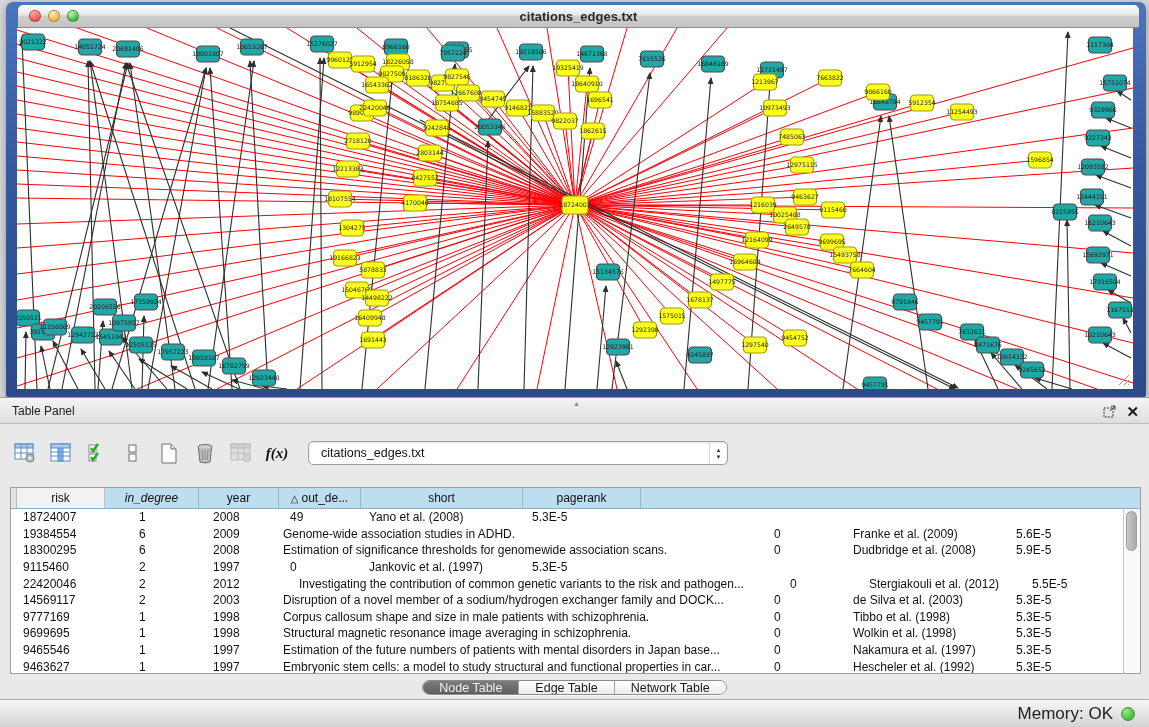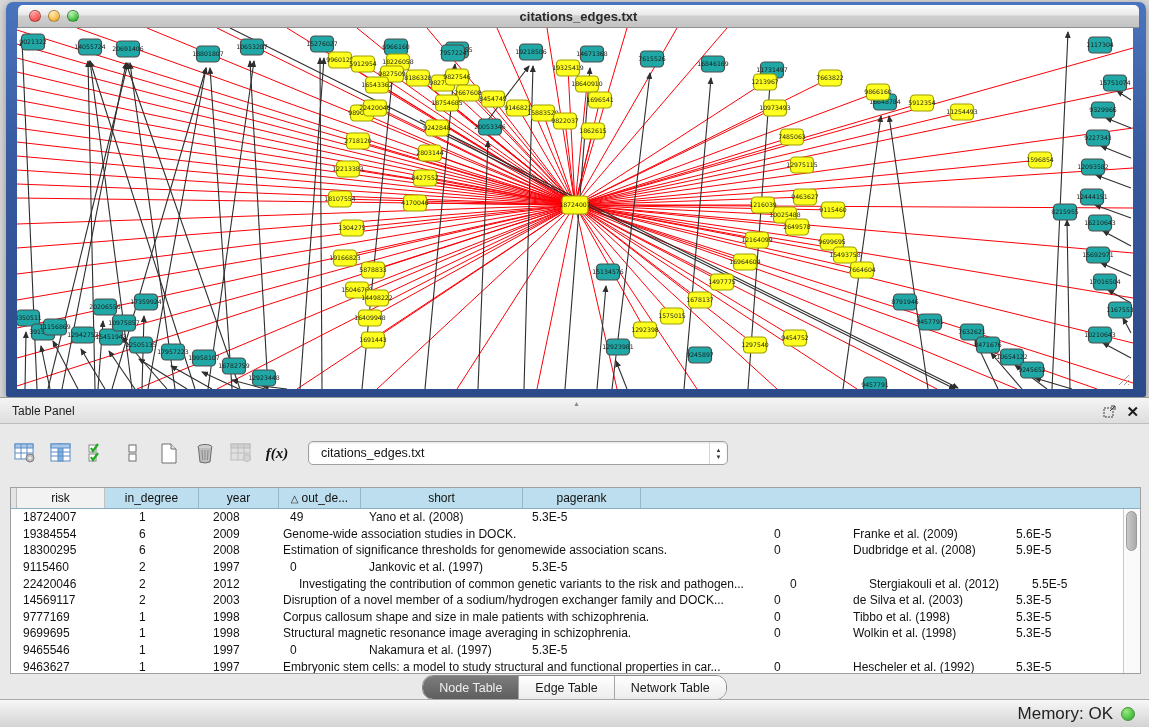--- a/index.html
+++ b/index.html
@@ -68,21 +68,21 @@
   .tbody { flex:1; position:relative; overflow:hidden; background:#fff; }
   .tr { display:flex; height:16.6px; align-items:center; }
   .td { font-size:12px; color:#111; white-space:nowrap; overflow:hidden; }
   .vscroll { position:absolute; right:0; top:21px; bottom:0; width:17px; background:#fafafa;
     border-left:1px solid #c9c9c9; }
   .vthumb { position:absolute; left:2px; top:2px; width:11px; height:40px; border-radius:6px;
     background:linear-gradient(90deg,#c9c9c9,#ababab); border:1px solid #9b9b9b; }
 
   .tabbar { position:absolute; left:0; top:277px; width:100%; height:25px;
     display:flex; justify-content:center; align-items:center; }
-  .segmented { display:inline-flex; height:25px; border:1px solid #8c8c8c; border-radius:11px;
+  .segmented { display:inline-flex; height:15px; border:1px solid #8c8c8c; border-radius:11px;
     overflow:hidden; background:#fff; box-shadow:0 1px 0 rgba(255,255,255,.7); }
   .seg { padding:0 16px; font-size:12.5px; display:flex; align-items:center; color:#1a1a1a;
     background:linear-gradient(180deg,#ffffff,#ececec); border-right:1px solid #a5a5a5; }
   .seg:last-child { border-right:none; }
   .seg.selected { background:linear-gradient(180deg,#7d7d7d,#5e5e5e); color:#efefef; }
 
   
   .statusbar { position:absolute; left:0; top:699px; width:1149px; height:28px;
     background:linear-gradient(180deg,#f7f7f7,#d3d3d3); border-top:1px solid #a8a8a8;
     display:flex; align-items:center; justify-content:flex-end; }
@@ -821,21 +821,21 @@
           </span>
       </div>
     </div>
 
     <div class="table-wrap">
       <div class="thead" id="thead">
         <div class="th gutter" style="width:6px; flex:0 0 6px;"></div>
       <div class="th plain" style="width: 88px; flex: 0 0 88px;">
             <span>risk</span>
           </div>
-          <div class="th" style="width: 94px; flex: 0 0 94px;">
+          <div class="th" style="width: 94px; flex: 0 0 94px; font-style: italic;">
             <span>in_degree</span>
           </div>
           <div class="th" style="width: 80px; flex: 0 0 80px;">
             <span>year</span>
           </div>
           <div class="th" style="width: 82px; flex: 0 0 82px;">
             <span class="sort-glyph">△</span>
             <span>out_de...</span>
           </div>
           <div class="th" style="width: 162px; flex: 0 0 162px;">
@@ -853,21 +853,21 @@
             <div class="td" style="width: 80px; flex: 0 0 80px; padding-left: 14px;">2008</div>
             <div class="td" style="width: 82px; flex: 0 0 82px; padding-left: 11px;">49</div>
             <div class="td" style="width: 162px; flex: 0 0 162px; padding-left: 8px;">Yano et al. (2008)</div>
             <div class="td" style="width: 118px; flex: 0 0 118px; padding-left: 9px;">5.3E-5</div>
           </div>
           <div class="tr">
             <div class="td" style="width: 6px; flex: 0 0 6px;"></div>
             <div class="td" style="width: 88px; flex: 0 0 88px; padding-left: 6px;">19384554</div>
             <div class="td" style="width: 94px; flex: 0 0 94px; padding-left: 34px;">6</div>
             <div class="td" style="width: 80px; flex: 0 0 80px; padding-left: 14px;">2009</div>
-            <div class="td" style="width: 484px; flex: 0 0 484px; padding-left: 4px;">Genome-wide association studies in DOCK.</div>
+            <div class="td" style="width: 484px; flex: 0 0 484px; padding-left: 4px;">Genome-wide association studies in ADHD.</div>
             <div class="td" style="width: 82px; flex: 0 0 82px; padding-left: 11px;">0</div>
             <div class="td" style="width: 162px; flex: 0 0 162px; padding-left: 8px;">Franke et al. (2009)</div>
             <div class="td" style="width: 118px; flex: 0 0 118px; padding-left: 9px;">5.6E-5</div>
           </div>
           <div class="tr">
             <div class="td" style="width: 6px; flex: 0 0 6px;"></div>
             <div class="td" style="width: 88px; flex: 0 0 88px; padding-left: 6px;">18300295</div>
             <div class="td" style="width: 94px; flex: 0 0 94px; padding-left: 34px;">6</div>
             <div class="td" style="width: 80px; flex: 0 0 80px; padding-left: 14px;">2008</div>
             <div class="td" style="width: 484px; flex: 0 0 484px; padding-left: 4px;">Estimation of significance thresholds for genomewide association scans.</div>
@@ -922,20 +922,21 @@
             <div class="td" style="width: 484px; flex: 0 0 484px; padding-left: 4px;">Structural magnetic resonance image averaging in schizophrenia.</div>
             <div class="td" style="width: 82px; flex: 0 0 82px; padding-left: 11px;">0</div>
             <div class="td" style="width: 162px; flex: 0 0 162px; padding-left: 8px;">Wolkin et al. (1998)</div>
             <div class="td" style="width: 118px; flex: 0 0 118px; padding-left: 9px;">5.3E-5</div>
           </div>
           <div class="tr">
             <div class="td" style="width: 6px; flex: 0 0 6px;"></div>
             <div class="td" style="width: 88px; flex: 0 0 88px; padding-left: 6px;">9465546</div>
             <div class="td" style="width: 94px; flex: 0 0 94px; padding-left: 34px;">1</div>
             <div class="td" style="width: 80px; flex: 0 0 80px; padding-left: 14px;">1997</div>
+            <div class="td" style="width: 484px; flex: 0 0 484px; padding-left: 4px;">Estimation of the future numbers of patients with mental disorders in Japan base...</div>
             <div class="td" style="width: 82px; flex: 0 0 82px; padding-left: 11px;">0</div>
             <div class="td" style="width: 162px; flex: 0 0 162px; padding-left: 8px;">Nakamura et al. (1997)</div>
             <div class="td" style="width: 118px; flex: 0 0 118px; padding-left: 9px;">5.3E-5</div>
           </div>
           <div class="tr">
             <div class="td" style="width: 6px; flex: 0 0 6px;"></div>
             <div class="td" style="width: 88px; flex: 0 0 88px; padding-left: 6px;">9463627</div>
             <div class="td" style="width: 94px; flex: 0 0 94px; padding-left: 34px;">1</div>
             <div class="td" style="width: 80px; flex: 0 0 80px; padding-left: 14px;">1997</div>
             <div class="td" style="width: 484px; flex: 0 0 484px; padding-left: 4px;">Embryonic stem cells: a model to study structural and functional properties in car...</div>

